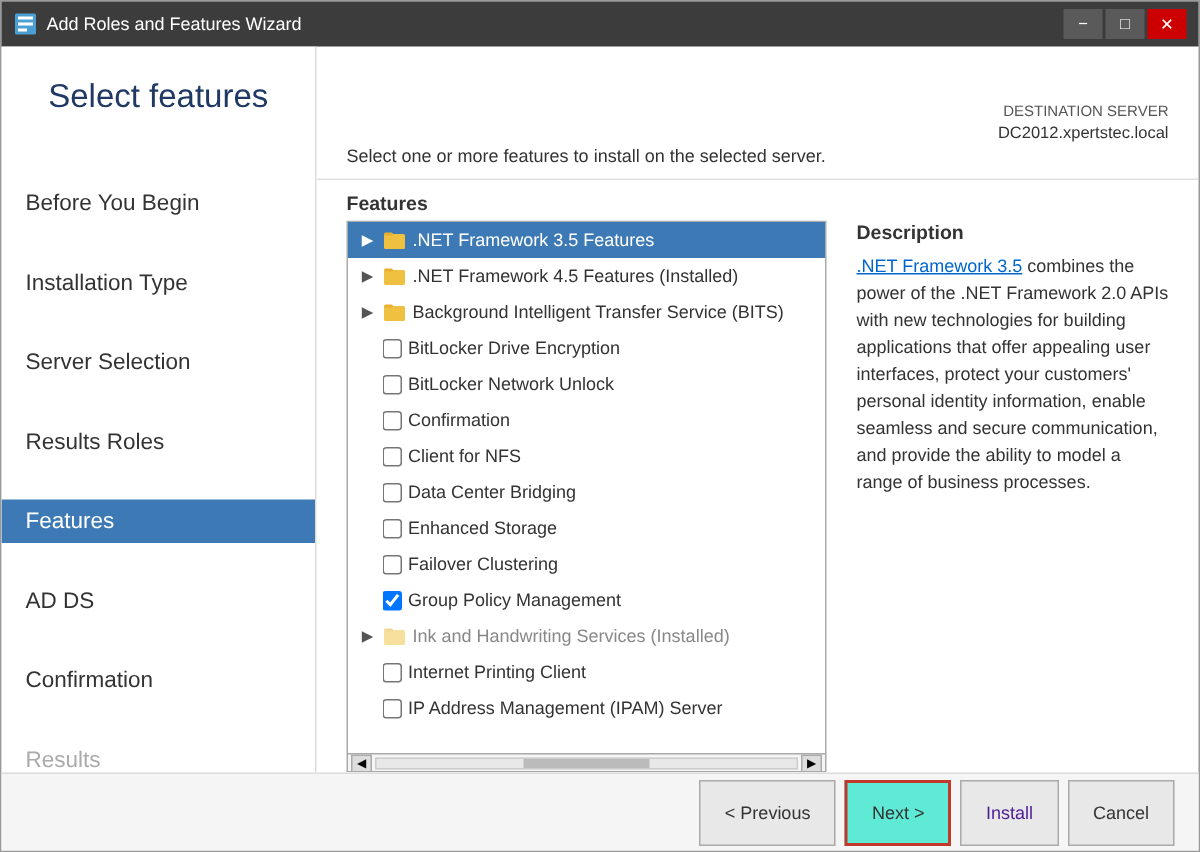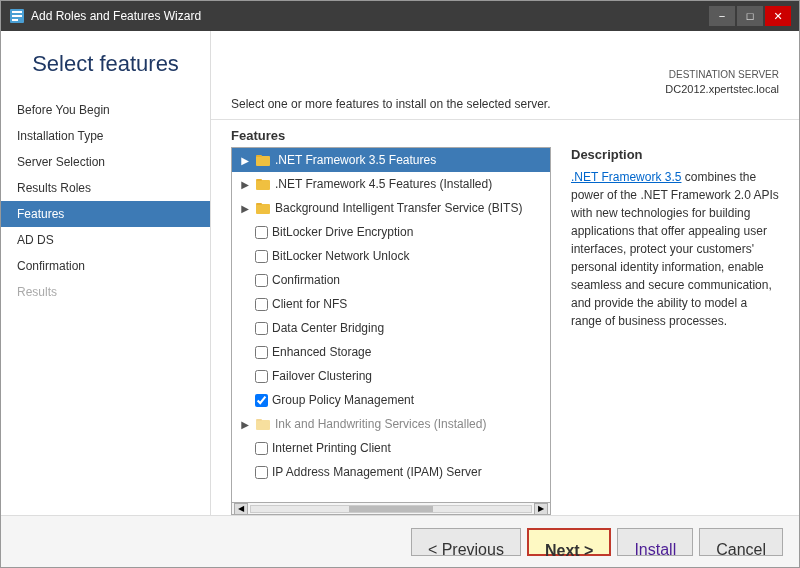--- a/index.html
+++ b/index.html
@@ -14,21 +14,21 @@
     .title-bar-btn.close { background: #c00; }
 
     
     .main { display: flex; flex: 1; overflow: hidden; }
 
     
     .sidebar { width: 210px; background: #fff; border-right: 1px solid #ddd; padding: 0; flex-shrink: 0; display: flex; flex-direction: column; }
     .sidebar-header { padding: 20px 16px 10px 16px; text-align: center; }
     .sidebar-header h1 { font-size: 22px; font-weight: 300; color: #1f3864; line-height: 1.2; }
     .sidebar-nav { list-style: none; padding: 10px 0; }
-    .sidebar-nav li { padding: 6px 16px; font-size: 12px; color: #333; cursor: pointer; }
+    .sidebar-nav li { padding: 6px 16px; font-size: 15px; color: #333; cursor: pointer; margin-top: 24px; }
     .sidebar-nav li.active { background: #3d7ab5; color: #fff; }
     .sidebar-nav li.disabled { color: #aaa; cursor: default; }
 
     
     .content { flex: 1; display: flex; flex-direction: column; padding: 0; overflow: hidden; margin-top: 25px; }
     .content-header { padding: 12px 20px 8px 20px; border-bottom: 1px solid #e0e0e0; }
     .destination-server { text-align: right; font-size: 10px; color: #333; float: right; line-height: 1.4; }
     .destination-label { font-size: 10px; color: #555; text-transform: uppercase; }
     .destination-name { font-size: 11px; color: #333; }
     .content-intro { font-size: 12px; color: #333; padding: 10px 20px 8px 20px; clear: both; }
@@ -52,22 +52,22 @@
     .hscroll-track { flex: 1; height: 8px; background: #e8e8e8; border: 1px solid #ccc; position: relative; }
     .hscroll-thumb { width: 30%; height: 100%; background: #bbb; position: absolute; left: 35%; }
 
     
     .description-panel { flex: 1; }
     .description-label { font-size: 13px; font-weight: 600; color: #333; margin-bottom: 6px; }
     .description-text { font-size: 12px; color: #333; line-height: 1.5; }
 
     
     .footer { height: 52px; border-top: 1px solid #ddd; background: #f5f5f5; display: flex; align-items: center; justify-content: flex-end; padding: 0 16px; gap: 6px; flex-shrink: 0; }
-    .footer-btn { height: 28px; padding: 12px 16px; font-size: 16px; border: 1px solid #aaa; background: #e8e8e8; cursor: pointer; color: #333; }
-    .footer-btn.next-btn { border: 2px solid #c0392b; background: #fef9c3; font-weight: 700; }
+    .footer-btn { height: 44px; padding: 12px 16px; font-size: 12px; border: 1px solid #aaa; background: #e8e8e8; cursor: pointer; color: #333; }
+    .footer-btn.next-btn { border: 2px solid #c0392b; background: #5eead4; font-weight: 400; }
     .footer-btn.disabled { color: #4c1d95; cursor: default; }
 
     
     .features-list::-webkit-scrollbar { width: 14px; }
     .features-list::-webkit-scrollbar-track { background: #f0f0f0; border-left: 1px solid #ddd; }
     .features-list::-webkit-scrollbar-thumb { background: #c0c0c0; border: 2px solid #f0f0f0; }
   </style>
 </head>
 <body>
 

